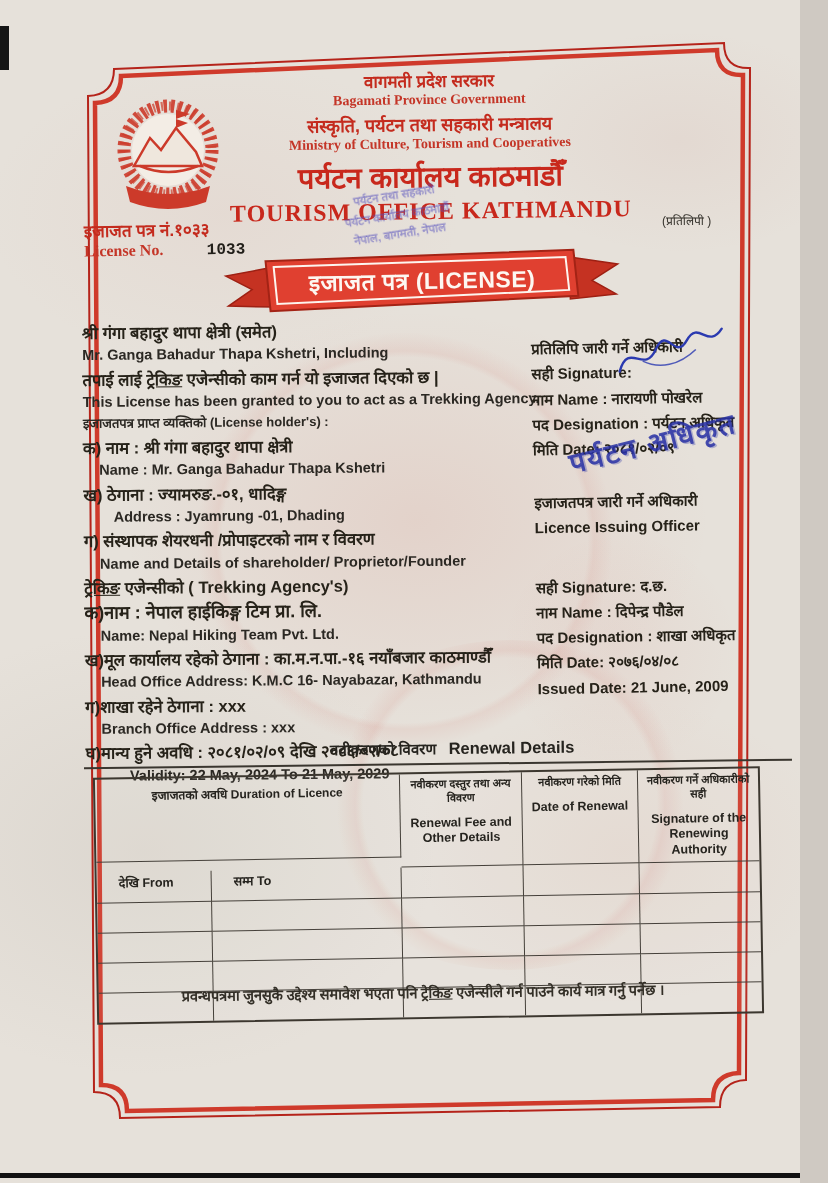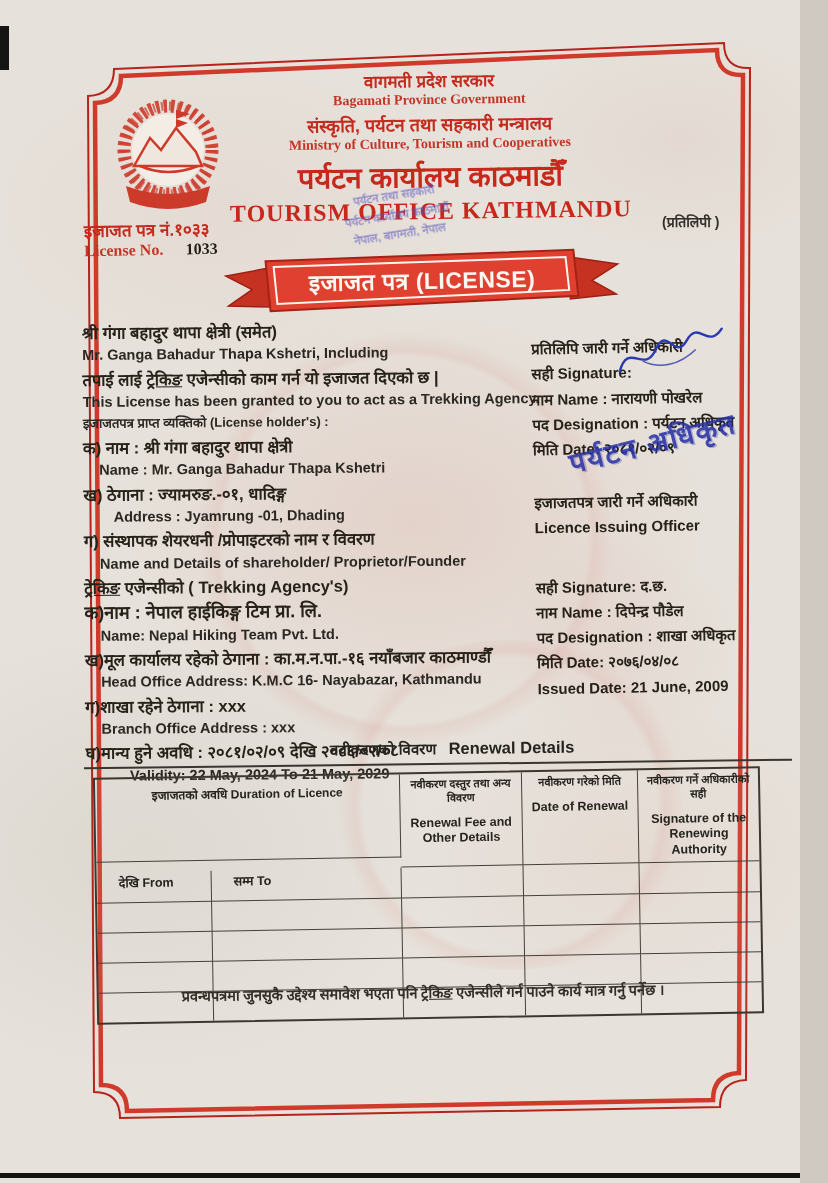--- a/index.html
+++ b/index.html
@@ -25,27 +25,27 @@
 
   
   .emblem{position:absolute;left:98px;top:86px;width:140px;height:140px;}
   .hdr{position:absolute;left:170px;top:72px;width:520px;text-align:center;transform:rotate(-.8deg);}
   .hdr div{line-height:1.18;}
   .np-red-sm{font-size:17px;font-weight:bold;color:#c42b1e;}
   .en-red-sm{font-size:14px;font-weight:bold;color:#c43527;font-family:"Liberation Serif",serif;}
   .np-red-md{font-size:18px;font-weight:bold;color:#c42b1e;margin-top:6px;}
   .np-red-lg{font-size:29px;font-weight:bold;color:#c8281c;margin-top:8px;}
   .en-red-lg{font-size:24px;font-weight:bold;color:#c8281c;font-family:"Liberation Serif",serif;letter-spacing:1px;margin-top:2px;}
-  .copy-label{position:absolute;left:662px;top:212px;font-size:14px;font-weight:bold;color:#33302a;}
+  .copy-label{position:absolute;left:662px;top:212px;font-size:12px;font-weight:normal;color:#33302a;}
   .round-stamp{position:absolute;left:292px;top:186px;width:210px;text-align:center;
                transform:rotate(-9deg);color:rgba(86,80,190,.55);font-size:11.5px;font-weight:bold;line-height:1.7;filter:blur(.3px);}
   .licno{position:absolute;left:84px;top:218px;transform:rotate(-1deg);}
   .licno .np{font-size:17px;font-weight:bold;color:#c42b1e;}
   .licno .en{font-size:16px;font-weight:bold;color:#c43527;font-family:"Liberation Serif",serif;}
-  .licno .val{font-size:16px;font-weight:bold;color:#211e19;font-family:Liberation Serif, serif;margin-left:18px;}
+  .licno .val{font-size:16px;font-weight:bold;color:#211e19;font-family:Liberation Mono, monospace;margin-left:39px;}
 
   
   .banner{position:absolute;left:222px;top:248px;width:400px;height:68px;transform:rotate(-1.2deg);}
   .banner .txt{position:absolute;left:50px;top:12px;width:300px;height:40px;display:flex;align-items:center;justify-content:center;
                color:#fdf7f1;font-size:23px;font-weight:bold;letter-spacing:.5px;}
 
   
   .leftcol{position:absolute;left:84px;top:322px;width:460px;transform:rotate(-.5deg);}
   .leftcol div{line-height:1.12;}
   .lnp{font-size:16.5px;font-weight:bold;color:#262219;margin-bottom:5px;}

